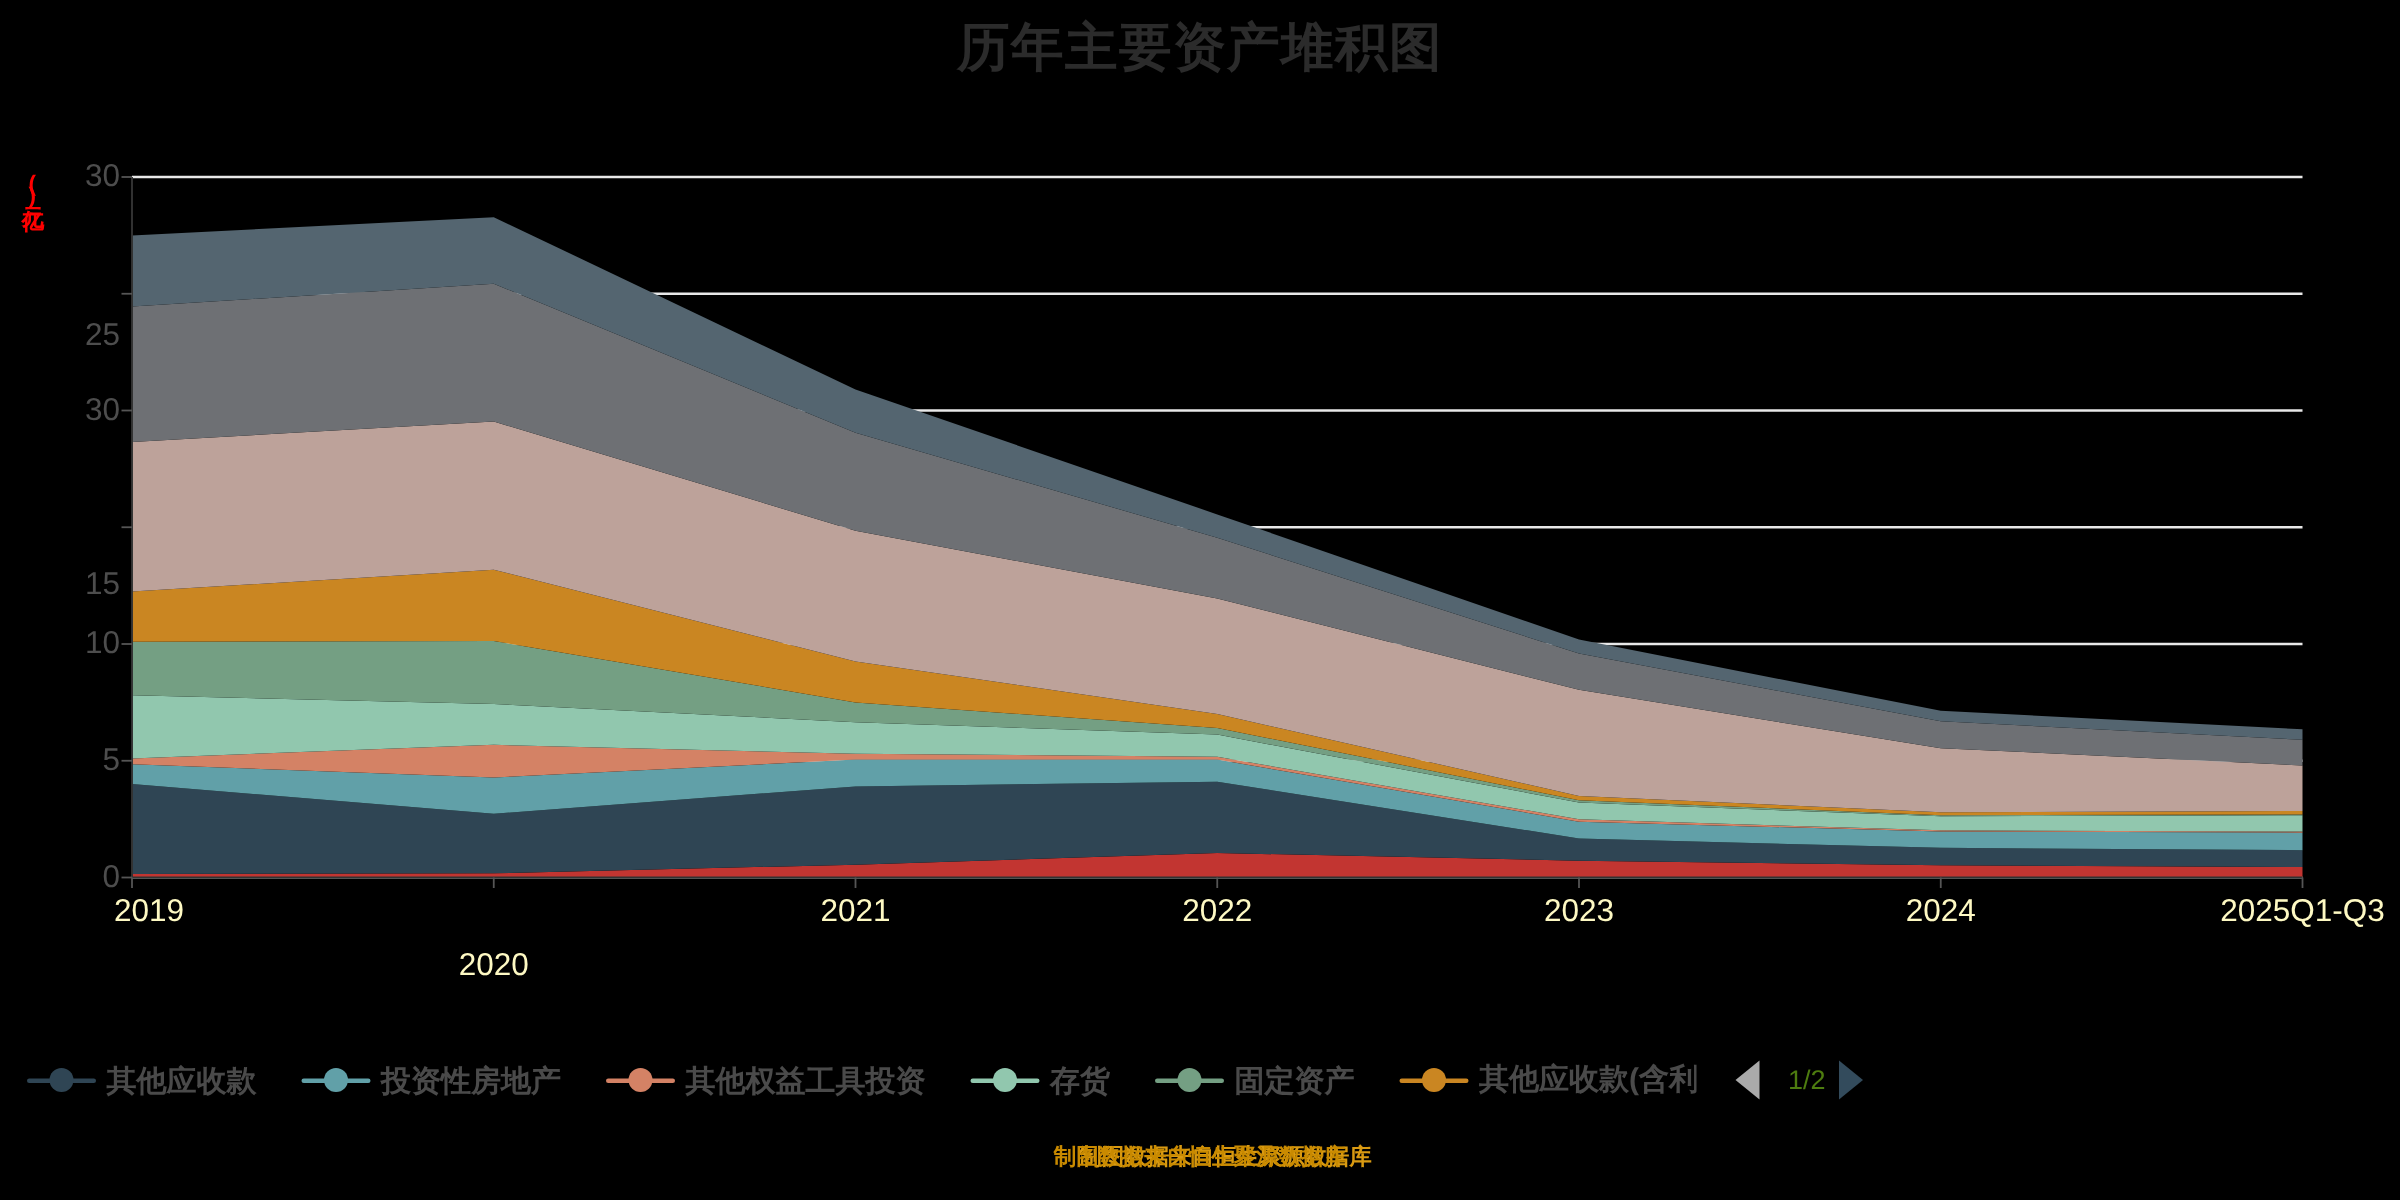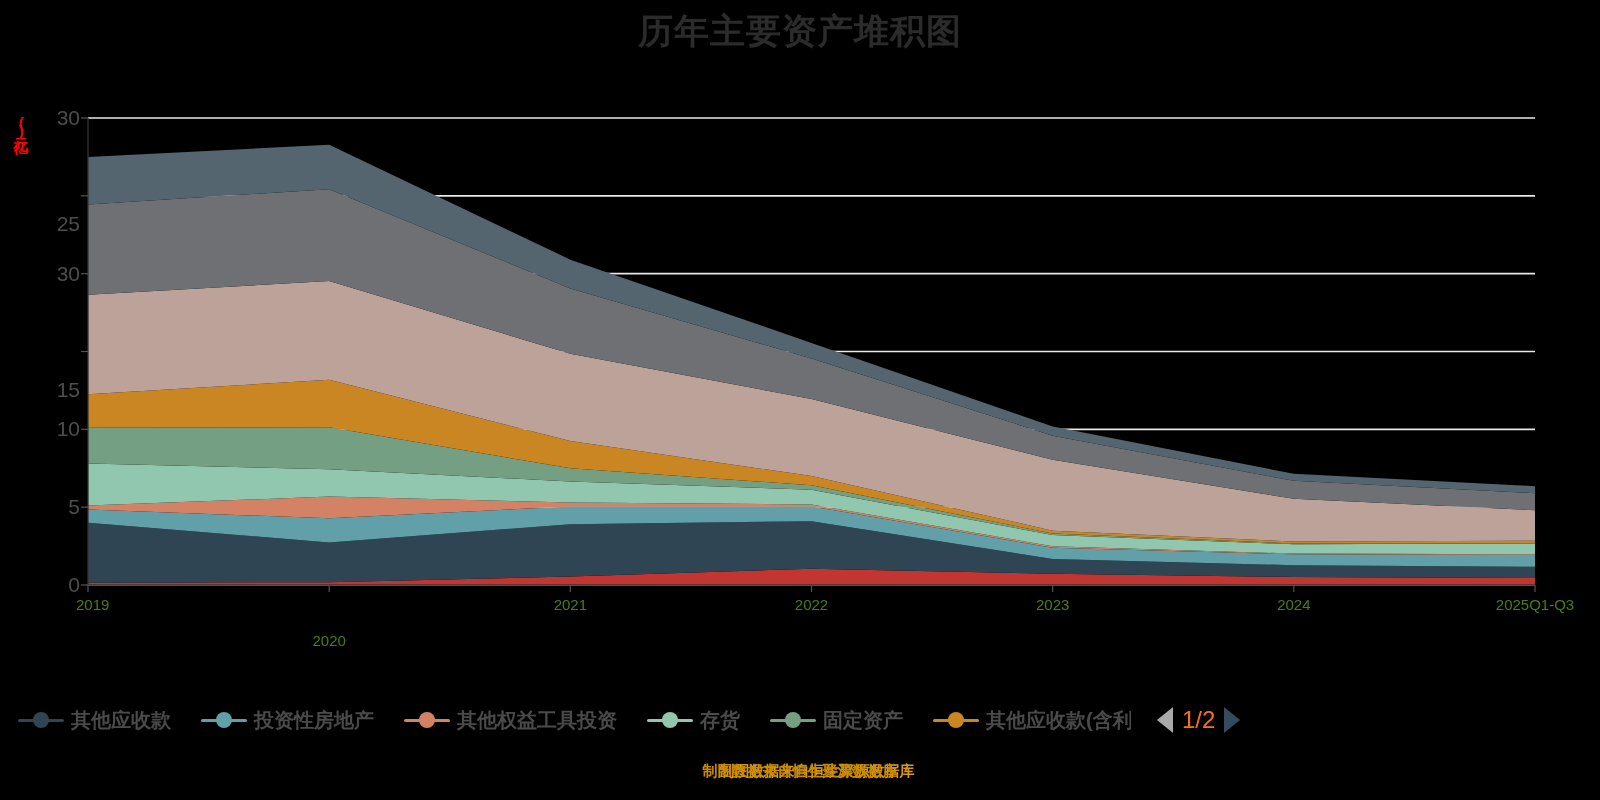--- a/index.html
+++ b/index.html
@@ -22,40 +22,40 @@
   #plot{
     position:absolute;left:88px;top:118px;width:1447px;height:467px;
   }
   #plot svg{display:block;width:100%;height:100%;overflow:visible;}
 
   .ytick-label{
     position:absolute;text-align:right;width:60px;
     font-size:21px;color:#4d4d4d;transform:translateY(-50%);
   }
   .xtick-label{
-    position:absolute;font-size:15px;color:#4d7c0f;
+    position:absolute;font-size:21px;color:#fef9c3;
     transform:translateX(-50%);top:596px;white-space:nowrap;
   }
 
   #legend{
     position:absolute;left:0;top:700px;width:1600px;height:40px;
     display:flex;align-items:center;gap:0px;
   }
   .legend-item{display:flex;align-items:center;margin-right:30px;white-space:nowrap;}
   .legend-mark{position:relative;width:46px;height:18px;margin-right:7px;flex:0 0 auto;}
   .legend-mark .bar{position:absolute;top:8px;left:0;width:46px;height:3px;border-radius:2px;}
   .legend-mark .dot{position:absolute;top:1px;left:15px;width:16px;height:16px;border-radius:50%;}
   .legend-label{font-size:20px;color:#4a4a4a;font-weight:bold;}
   .legend-label.clipped{max-width:145px;overflow:hidden;display:inline-block;height:26px;line-height:26px;}
 
   #legend-pager{display:flex;align-items:center;gap:9px;margin-left:-4px;}
   .pager-arrow{width:0;height:0;}
   .pager-arrow.left{border-top:13px solid transparent;border-bottom:13px solid transparent;border-right:16px solid #aaaaaa;}
   .pager-arrow.right{border-top:13px solid transparent;border-bottom:13px solid transparent;border-left:16px solid #334b5c;}
-  #pager-text{font-size:24px;color:#f97316;}
+  #pager-text{font-size:18px;color:#4d7c0f;margin-left:10px;}
 
   #footer-note{
     position:absolute;left:0;top:762px;width:1600px;text-align:center;
     font-size:15px;font-weight:bold;color:#d99a12;letter-spacing:0px;padding-left:17px;
   }
   #footer-note .under{position:absolute;left:0;width:1600px;color:#c98a00;}
 </style>
 </head>
 <body>
 

